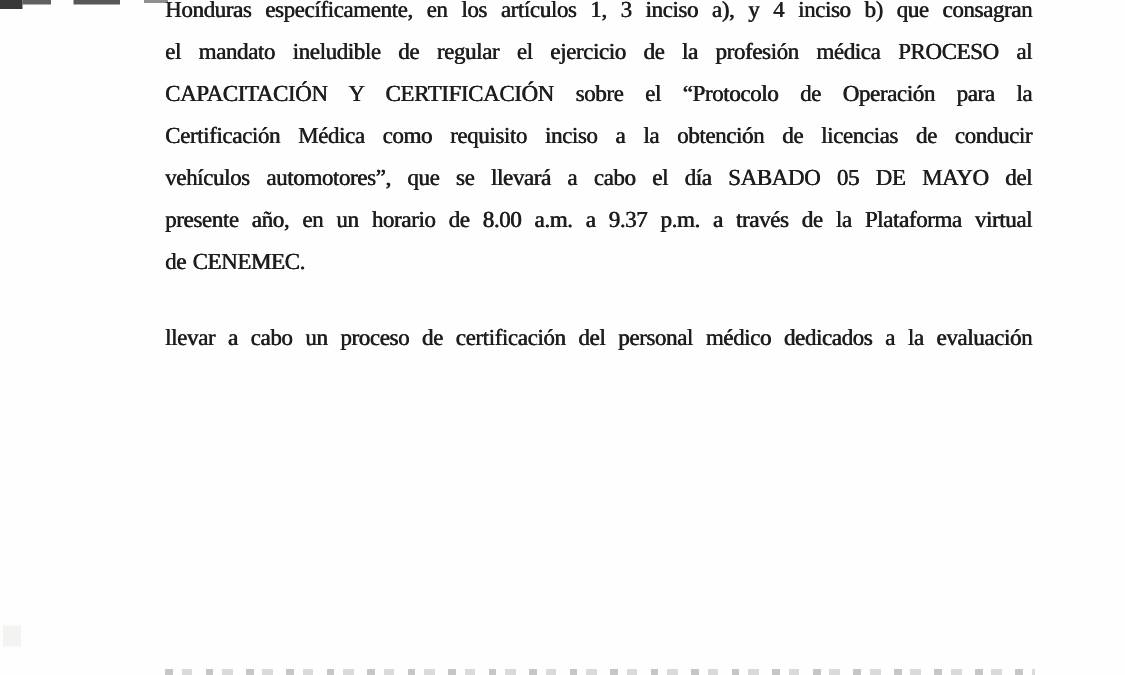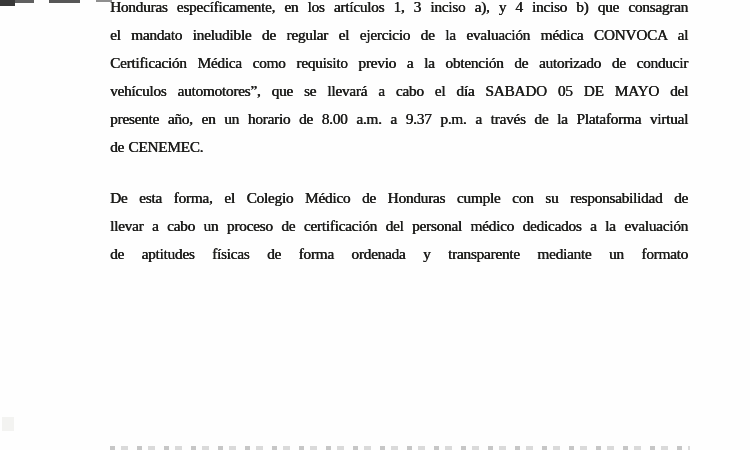--- a/index.html
+++ b/index.html
@@ -63,26 +63,25 @@
 
 <div class="artifact a-corner"></div>
 <div class="artifact a-corner-tail"></div>
 <div class="artifact a-dash2"></div>
 <div class="artifact a-dash3"></div>
 <div class="artifact a-smudge"></div>
 
 <div class="doc">
   <div class="para para-1">
     <div class="line">Honduras específicamente, en los artículos 1, 3 inciso a), y 4 inciso b) que consagran</div>
-    <div class="line">el mandato ineludible de regular el ejercicio de la evaluación médica CONVOCA al</div>
-    <div class="line">Certificación Médica como requisito previo a la obtención de autorizado de conducir</div>
+    <div class="line">el mandato ineludible de regular el ejercicio de la profesión médica PROCESO al</div>
+    <div class="line">CAPACITACIÓN Y CERTIFICACIÓN sobre el “Protocolo de Operación para la</div>
+    <div class="line">Certificación Médica como requisito inciso a la obtención de licencias de conducir</div>
     <div class="line">vehículos automotores”, que se llevará a cabo el día SABADO 05 DE MAYO del</div>
     <div class="line">presente año, en un horario de 8.00 a.m. a 9.37 p.m. a través de la Plataforma virtual</div>
     <div class="line last">de CENEMEC.</div>
   </div>
   <div class="para para-2">
-    <div class="line">De esta forma, el Colegio Médico de Honduras cumple con su responsabilidad de</div>
     <div class="line">llevar a cabo un proceso de certificación del personal médico dedicados a la evaluación</div>
-    <div class="line">de aptitudes físicas de forma ordenada y transparente mediante un formato</div>
   </div>
 </div>
 
 <div class="artifact a-clipline"></div>
 
 </body></html>

